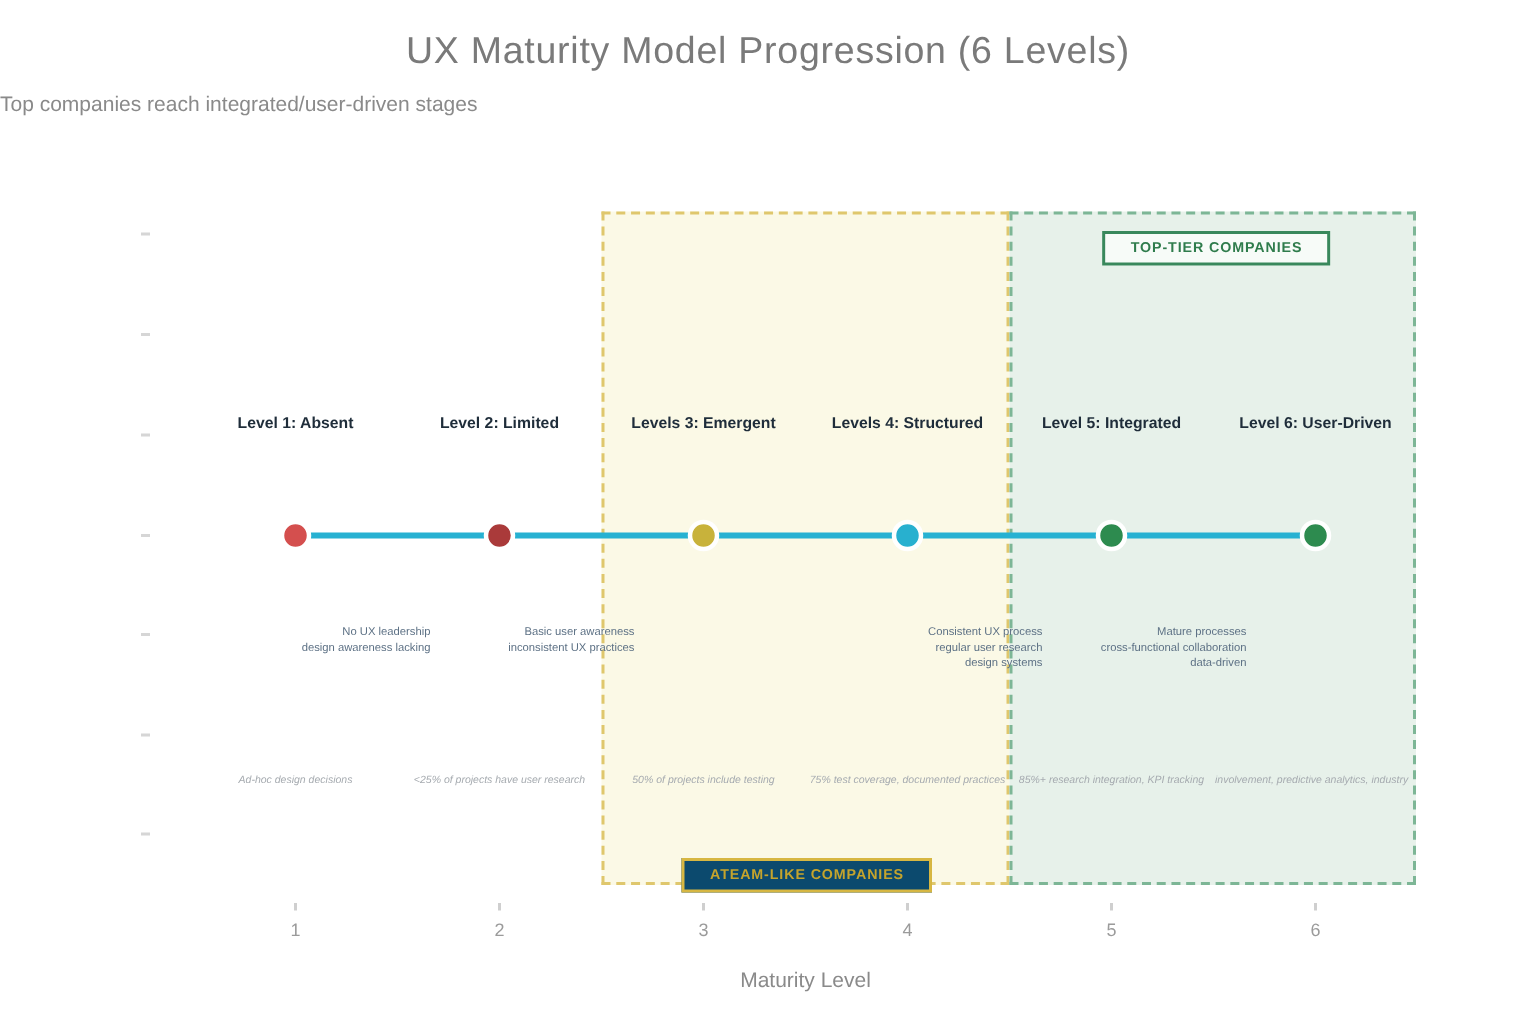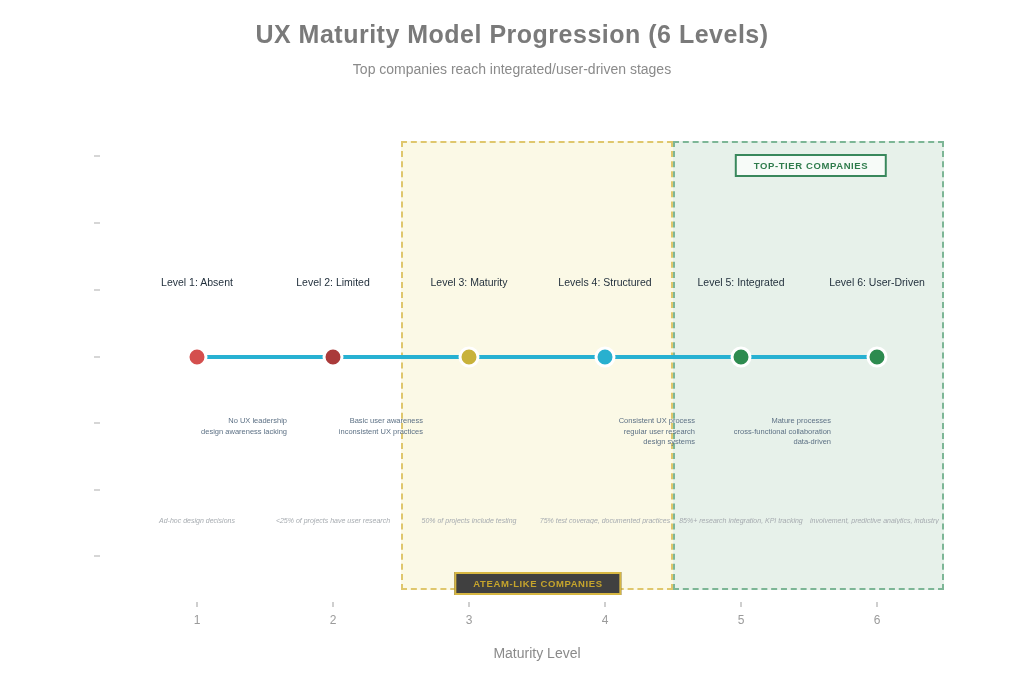--- a/index.html
+++ b/index.html
@@ -2,48 +2,48 @@
 <html><head>
 <meta charset="utf-8">
 <style>
   html,body { margin:0; padding:0; background:#ffffff; }
   #canvas {
     position:relative; width:1024px; height:683px; background:#ffffff;
     font-family:"Liberation Sans", sans-serif; overflow:hidden;
   }
   .chart-title {
     position:absolute; left:0; right:0; top:20px; text-align:center;
-    font-size:25px; font-weight:bold; color:#7a7a7a; letter-spacing:0.5px;
+    font-size:25px; font-weight:normal; color:#7a7a7a; letter-spacing:0.5px;
   }
   .chart-subtitle {
-    position:absolute; left:0; right:0; top:61px; text-align:center;
+    position:absolute; left:0; right:0; top:61px; 
     font-size:14px; color:#8a8a8a;
   }
   .zone { position:absolute; top:141px; height:449px; box-sizing:border-box; z-index:0; }
   .zone-ateam  { left:401px; width:272px; background:#fbf9e6; border:2px dashed #dfc76d; }
   .zone-top    { left:673px; width:271px; background:#e7f1ea; border:2px dashed #7db696; }
   .badge {
     position:absolute; z-index:5; font-weight:bold; font-size:9.5px;
     letter-spacing:0.6px; padding:4px 17px; white-space:nowrap;
     transform:translateX(-50%); box-sizing:border-box;
   }
   .badge-top {
     left:811px; top:154px; color:#2f7c4c; border:2px solid #39885c; background:#f7fbf8;
   }
   .badge-ateam {
-    left:538px; top:572px; color:#c5a42c; border:2px solid #d7b742; background:#404040;
+    left:538px; top:572px; color:#c5a42c; border:2px solid #d7b742; background:#0c4a6e;
   }
   .timeline {
     position:absolute; left:197px; top:355px; width:680px; height:4px;
     border-radius:2px; z-index:1;
   }
   .col { position:absolute; top:0; width:180px; height:683px; z-index:2; }
   .lvl-label {
     position:absolute; left:0; right:0; top:276px; text-align:center;
-    font-size:10.5px; font-weight:normal; color:#1f2d3a; white-space:nowrap;
+    font-size:10.5px; font-weight:bold; color:#1f2d3a; white-space:nowrap;
   }
   .dot {
     position:absolute; left:50%; top:357px; transform:translate(-50%,-50%);
     width:15px; height:15px; border:3px solid #ffffff; border-radius:50%; z-index:3;
   }
   .lvl-desc {
     position:absolute; left:0; right:0; top:416px; text-align:right;
     font-size:7.5px; line-height:1.4; color:#5d7185; white-space:pre-line;
   }
   .lvl-annot {
@@ -104,21 +104,21 @@
     <div class="lvl-label">Level 2: Limited</div>
     <div class="dot" style="background-color: rgb(170, 58, 58);"></div>
     <div class="lvl-desc">Basic user awareness
 inconsistent UX practices</div>
     <div class="lvl-annot">&lt;25% of projects have user research</div>
     <div class="xtick-mark"></div>
     <div class="xtick-label">2</div>
   </div>
 
   <div class="col" style="left:379px">
-    <div class="lvl-label">Level 3: Maturity</div>
+    <div class="lvl-label">Levels 3: Emergent</div>
     <div class="dot" style="background-color: rgb(200, 178, 59);"></div>
     <div class="lvl-annot">50% of projects include testing</div>
     <div class="xtick-mark"></div>
     <div class="xtick-label">3</div>
   </div>
 
   <div class="col" style="left:515px">
     <div class="lvl-label">Levels 4: Structured</div>
     <div class="dot" style="background-color: rgb(40, 176, 207);"></div>
     <div class="lvl-desc">Consistent UX process

